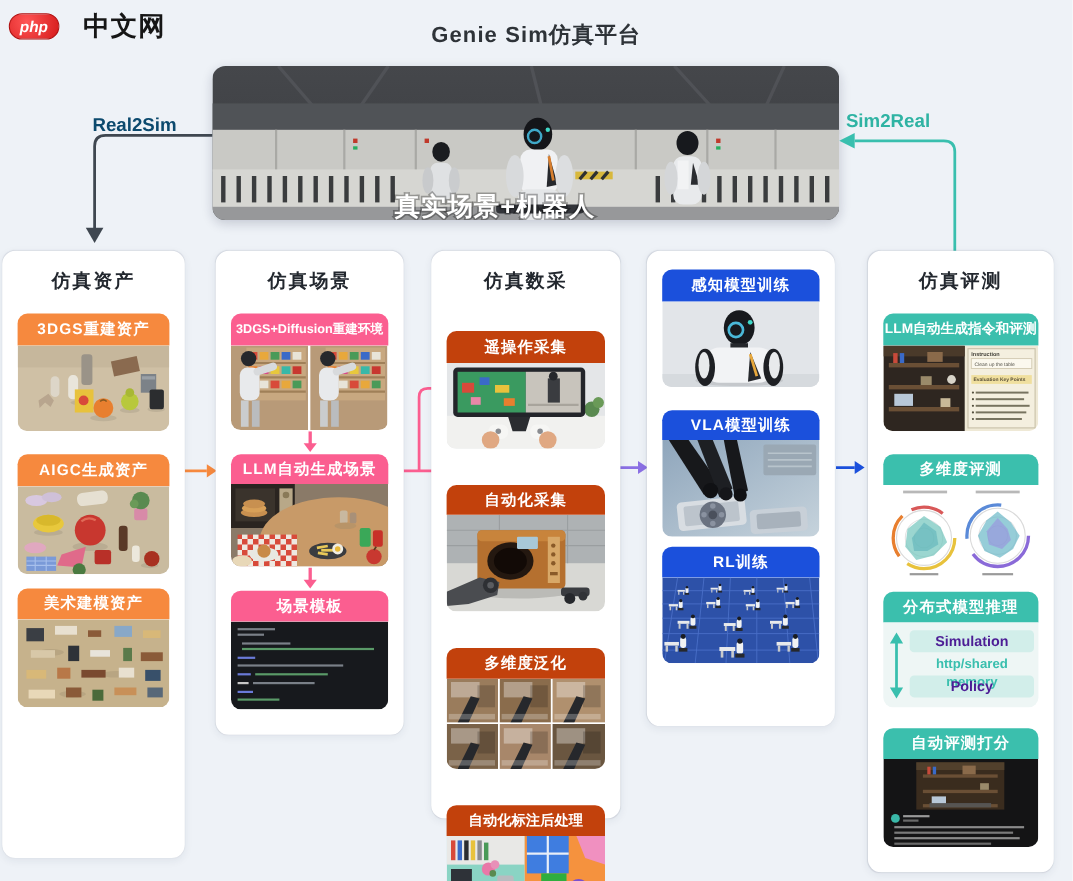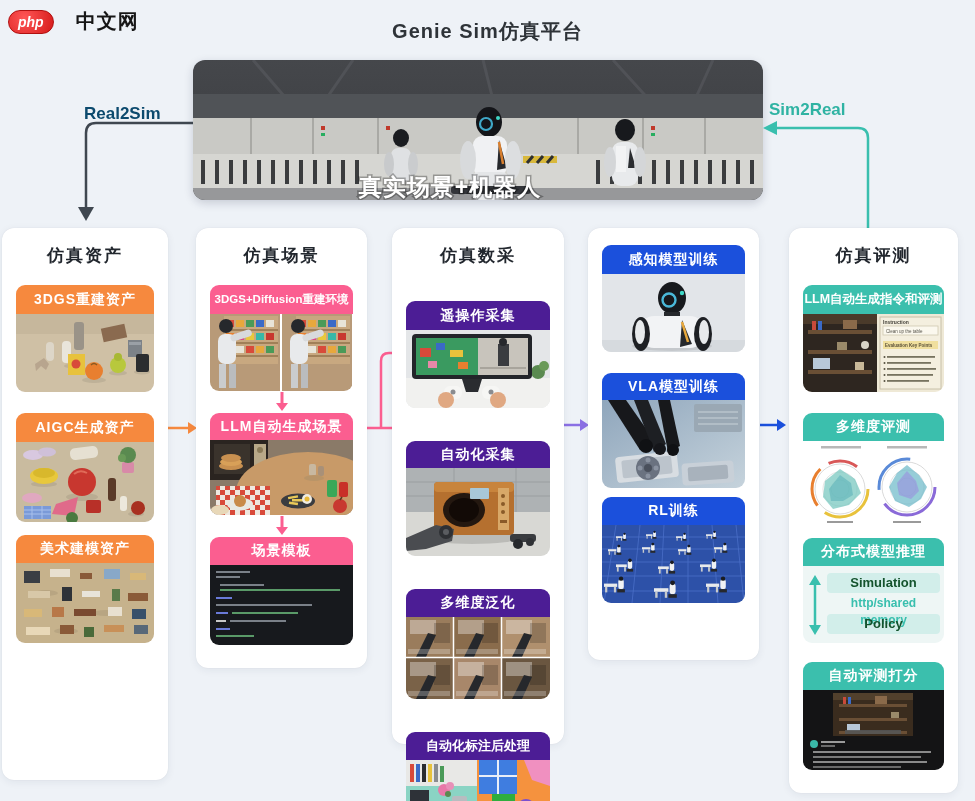--- a/index.html
+++ b/index.html
@@ -3,21 +3,21 @@
 <meta charset="utf-8">
 <style>
   html,body{margin:0;padding:0;}
   .stage{position:relative;width:975px;height:801px;background:#eef2f7;
          font-family:"Liberation Sans","DejaVu Sans",sans-serif;overflow:hidden;}
   
   .logo{position:absolute;left:8px;top:8px;display:flex;align-items:center;gap:22px;cursor:pointer;}
   .logo-badge{display:inline-block;background:radial-gradient(circle at 35% 30%,#f55,#d51a1a);
       color:#fff;font-weight:bold;font-style:italic;font-size:14px;line-height:22px;
       padding:0 9px;border-radius:12px;border:1px solid #b01010;}
-  .logo-name{font-size:20px;font-weight:bold;color:#161616;letter-spacing:1px;}
+  .logo-name{font-size:24px;font-weight:bold;color:#161616;letter-spacing:1px;}
   .page-title{position:absolute;left:0;right:0;top:18px;text-align:center;
       font-size:20px;font-weight:bold;color:#2e3338;letter-spacing:1px;}
   
   .banner{position:absolute;left:193px;top:60px;width:570px;height:140px;
       border-radius:12px;overflow:hidden;box-shadow:0 3px 10px rgba(20,30,60,.18);}
   .flow-label{position:absolute;font-size:17px;font-weight:bold;}
   .lbl-real2sim{left:84px;top:104px;color:#0c4a6e;}
   .lbl-sim2real{left:769px;top:100px;color:#2fb3a3;}
   .arrow-svg{position:absolute;pointer-events:none;}
   
@@ -27,30 +27,30 @@
       padding-top:16px;height:24px;line-height:24px;letter-spacing:2px;}
   .item{margin:0 14px;}
   .item-header{height:29px;border-radius:9px 9px 0 0;color:#fff;font-weight:bold;
       font-size:14px;display:flex;align-items:center;justify-content:center;
       letter-spacing:1px;white-space:nowrap;}
   .item-header.h27{height:27px;} .item-header.h28{height:28px;}
   .item-header.sm{font-size:11.5px;letter-spacing:0;}
   .item-header.md{font-size:12.5px;letter-spacing:0;}
   .item-header.lg13{font-size:13px;letter-spacing:0;}
   .hdr-orange{background:#f6893e;} .hdr-pink{background:#fb5e90;}
-  .hdr-purple{background:#4c1d95;margin-top:33px;} .hdr-blue{background:#1b50dc;}
+  .hdr-purple{background:#c2410c;margin-top:33px;} .hdr-blue{background:#1b50dc;}
   .hdr-teal{background:#3bbfad;}
   .item-img{border-radius:0 0 9px 9px;overflow:hidden;position:relative;line-height:0;}
   .down-arrow{height:22px;display:flex;align-items:center;justify-content:center;}
   
   .dist-body{position:relative;background:#eef6f5;border-radius:0 0 9px 9px;height:77px;}
   .dist-arrow{position:absolute;left:4px;top:8px;}
   .dist-boxes{position:absolute;left:24px;right:4px;top:7px;}
   .dist-box{background:#d2eeea;border-radius:4px;height:20px;line-height:20px;
-      text-align:center;font-size:13px;font-weight:bold;color:#14532d;}
+      text-align:center;font-size:13px;font-weight:bold;color:#4c1d95;}
   .dist-link{text-align:center;font-size:12px;color:#39bfae;height:17px;line-height:17px;
       margin:2px 0;font-weight:bold;}
 </style>
 </head>
 <body>
 
 <div class="stage">
 
   <div class="logo">
     <span class="logo-badge">php</span>

